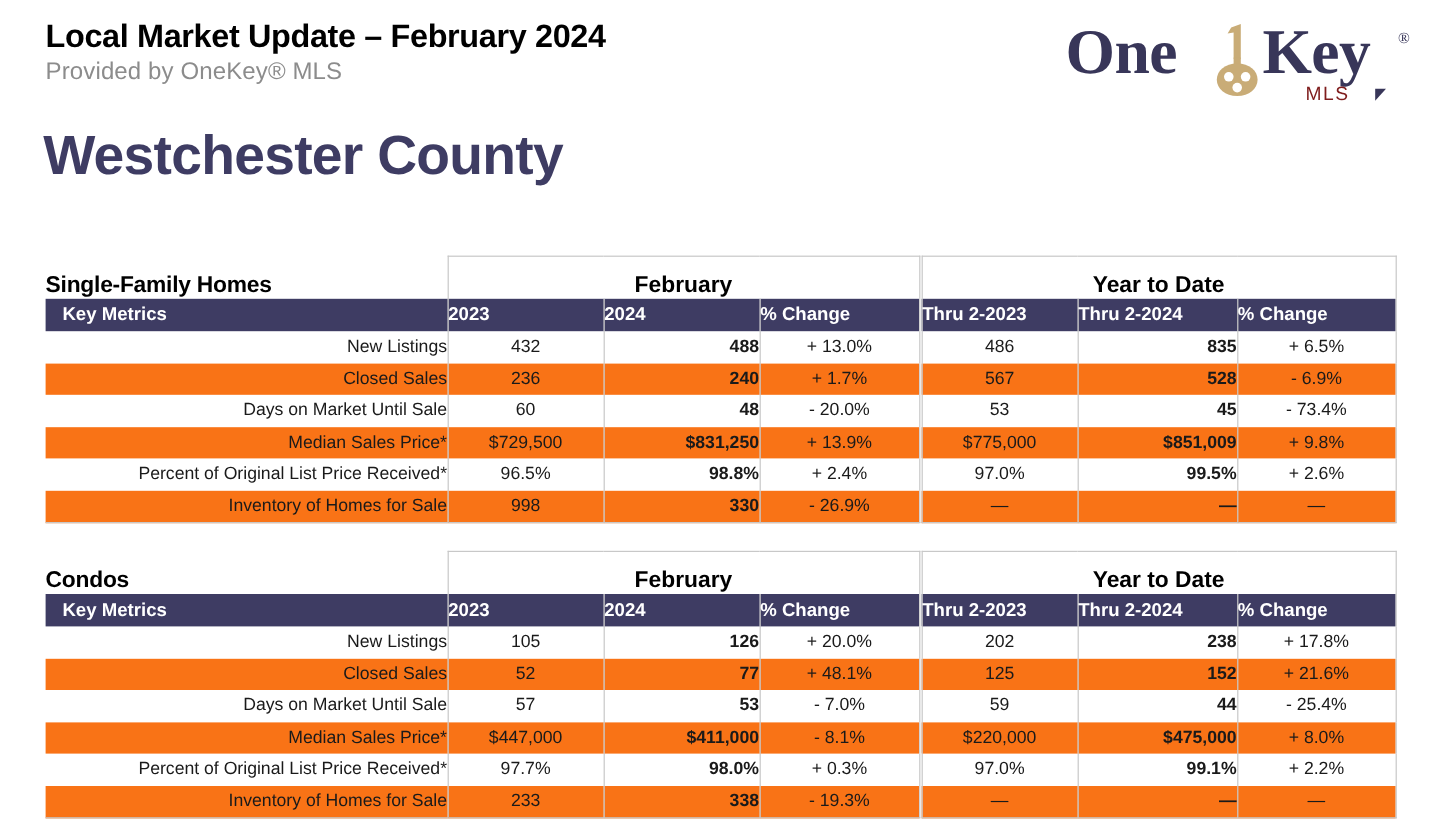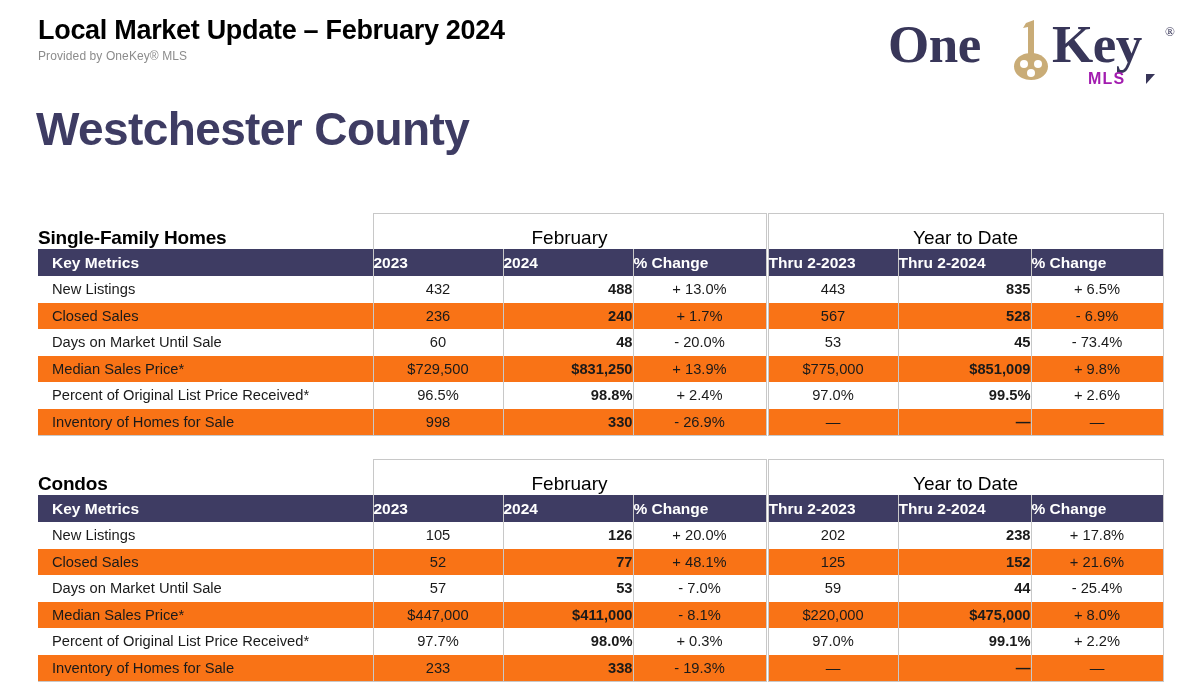--- a/index.html
+++ b/index.html
@@ -35,21 +35,21 @@
   .title {
     font-size: 27px;
     font-weight: bold;
     letter-spacing: -0.3px;
     color: #000;
     line-height: 1.05;
     margin: 0;
     white-space: nowrap;
   }
   .subtitle {
-    font-size: 12px;
+    font-size: 20px;
     color: #8c8c8c;
     margin-top: 5px;
     letter-spacing: 0.1px;
     white-space: nowrap;
   }
 
   
   .logo {
     position: absolute;
     right: 22px;
@@ -89,24 +89,24 @@
     left: 122px;
     top: 3px;
     width: 44px;
     height: 62px;
   }
   .logo-mls {
     position: absolute;
     left: 200px;
     top: 54px;
     font-family: "Liberation Sans", sans-serif;
-    font-weight: bold;
+    font-weight: normal;
     font-size: 16px;
     letter-spacing: 1.2px;
-    color: #a21caf;
+    color: #7f1d1d;
   }
   .logo-flag {
     position: absolute;
     left: 258px;
     top: 58px;
     width: 0;
     height: 0;
     border-left: 9px solid #383659;
     border-bottom: 10px solid transparent;
   }
@@ -154,21 +154,21 @@
     font-size: 19px;
     font-weight: bold;
     color: #000;
     padding: 0 0 5px 14px;
     letter-spacing: -0.2px;
     white-space: nowrap;
   }
   td.grp-period {
     text-align: center;
     font-size: 19px;
-    font-weight: normal;
+    font-weight: bold;
     color: #000;
     border-top: 1px solid #c8c8c8;
     border-left: 1px solid #c8c8c8;
     border-right: 1px solid #c8c8c8;
     padding-bottom: 4px;
     white-space: nowrap;
   }
   td.grp-spacer { border: none; }
 
   
@@ -197,21 +197,21 @@
     height: 26.5px;
     padding: 0;
     text-align: center;
     font-size: 14.7px;
     color: #1a1a1a;
     white-space: nowrap;
     border-left: 1px solid #c8c8c8;
     border-right: 1px solid #c8c8c8;
   }
   tr.datarow td.d-metric {
-    text-align: left;
+    text-align: right;
     padding-left: 14px;
     border-left: none;
     border-right: none;
   }
   tr.datarow td.grp-spacer { background: #ffffff !important; border: none; }
   tr.datarow.alt td { background: #f97316; }
   tr.datarow td.v-bold { font-weight: bold; text-align: right; }
   tr.datarow:last-child td { border-bottom: 1px solid #c8c8c8; }
   tr.datarow:last-child td.d-metric { border-bottom: 1px solid #c8c8c8; }
   tr.datarow:last-child td.grp-spacer { border-bottom: none; }
@@ -281,21 +281,21 @@
           <td>Thru 2-2024</td>
           <td>% Change</td>
         </tr>
 
         <tr class="datarow">
           <td class="d-metric">New Listings</td>
           <td>432</td>
           <td class="v-bold">488</td>
           <td>+ 13.0%</td>
           <td class="grp-spacer"></td>
-          <td>443</td>
+          <td>486</td>
           <td class="v-bold">835</td>
           <td>+ 6.5%</td>
         </tr>
         <tr class="datarow alt">
           <td class="d-metric">Closed Sales</td>
           <td>236</td>
           <td class="v-bold">240</td>
           <td>+ 1.7%</td>
           <td class="grp-spacer"></td>
           <td>567</td>

